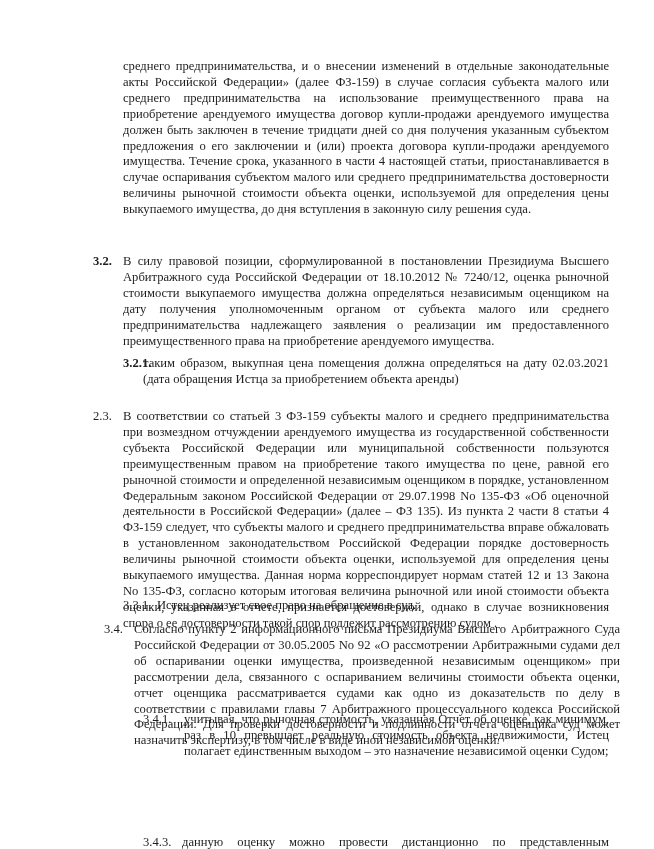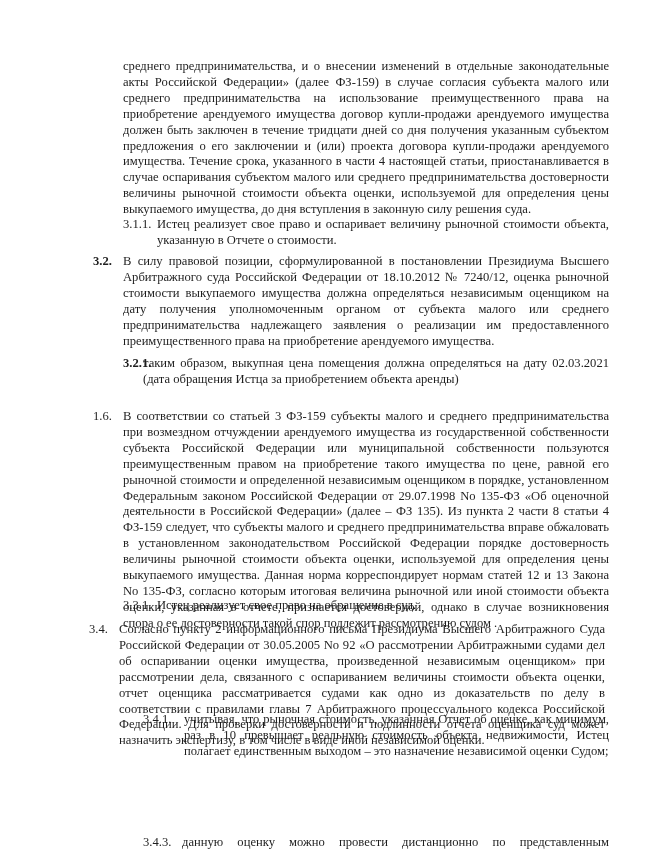--- a/index.html
+++ b/index.html
@@ -15,46 +15,42 @@
   .block { position: absolute; }
   .txt { text-align: justify; text-align-last: left; }
 </style>
 </head>
 <body>
 
 <div class="page">
 
   <div class="para p-intro">среднего предпринимательства, и о внесении изменений в отдельные законодательные акты Российской Федерации» (далее ФЗ-159) в случае согласия субъекта малого или среднего предпринимательства на использование преимущественного права на приобретение арендуемого имущества договор купли-продажи арендуемого имущества должен быть заключен в течение тридцати дней со дня получения указанным субъектом предложения о его заключении и (или) проекта договора купли-продажи арендуемого имущества. Течение срока, указанного в части 4 настоящей статьи, приостанавливается в случае оспаривания субъектом малого или среднего предпринимательства достоверности величины рыночной стоимости объекта оценки, используемой для определения цены выкупаемого имущества, до дня вступления в законную силу решения суда.</div>
 
-  <div class="block" style="left:123px; top:217px; width:486px;">
-    <span class="num" style="left:0; top:0;">3.1.1.</span>
-    <div class="txt" style="margin-left:34px;">Истец реализует свое право и оспаривает величину рыночной стоимости объекта, указанную в Отчете о стоимости.</div>
-  </div>
 
   <div class="block" style="left:93px; top:254px; width:516px;">
     <span class="num" style="left:0; top:0;font-weight:bold;">3.2.</span>
     <div class="txt" style="margin-left:30px;">В силу правовой позиции, сформулированной в постановлении Президиума Высшего Арбитражного суда Российской Федерации от 18.10.2012 № 7240/12, оценка рыночной стоимости выкупаемого имущества должна определяться независимым оценщиком на дату получения уполномоченным органом от субъекта малого или среднего предпринимательства надлежащего заявления о реализации им предоставленного преимущественного права на приобретение арендуемого имущества.</div>
   </div>
 
   <div class="block" style="left:123px; top:356px; width:486px;">
     <span class="num" style="left:0; top:0;font-weight:bold;">3.2.1.</span>
     <div class="txt" style="margin-left:20px;">таким образом, выкупная цена помещения должна определяться на дату 02.03.2021 (дата обращения Истца за приобретением объекта аренды)</div>
   </div>
 
   <div class="block" style="left:93px; top:409px; width:516px;">
-    <span class="num" style="left:0; top:0;">1.6.</span>
+    <span class="num" style="left:0; top:0;">2.3.</span>
     <div class="txt" style="margin-left:30px;">В соответствии со статьей 3 ФЗ-159 субъекты малого и среднего предпринимательства при возмездном отчуждении арендуемого имущества из государственной собственности субъекта Российской Федерации или муниципальной собственности пользуются преимущественным правом на приобретение такого имущества по цене, равной его рыночной стоимости и определенной независимым оценщиком в порядке, установленном Федеральным законом Российской Федерации от 29.07.1998 No 135-ФЗ «Об оценочной деятельности в Российской Федерации» (далее – ФЗ 135).  Из пункта 2 части 8 статьи 4 ФЗ-159 следует, что субъекты малого и среднего предпринимательства вправе обжаловать в установленном законодательством Российской Федерации порядке достоверность величины рыночной стоимости объекта оценки, используемой для определения цены выкупаемого имущества. Данная норма корреспондирует нормам статей 12 и 13 Закона No 135-ФЗ, согласно которым итоговая величина рыночной или иной стоимости объекта оценки, указанная в отчете, признается достоверной, однако в случае возникновения спора о ее достоверности такой спор подлежит рассмотрению судом .</div>
   </div>
 
   <div class="block" style="left:123px; top:598px; width:486px;">
     <span class="num" style="left:0; top:0;text-align:right;">3.3.1.</span>
     <div class="txt" style="margin-left:34px;">Истец реализует свое право на обращение в суд.</div>
   </div>
 
-  <div class="block" style="left:89px; top:622px; width:516px;">
+  <div class="block" style="left:104px; top:622px; width:516px;">
     <span class="num" style="left:0; top:0;">3.4.</span>
     <div class="txt" style="margin-left:30px;">Согласно пункту 2 информационного письма Президиума Высшего Арбитражного Суда Российской Федерации от 30.05.2005 No 92 «О рассмотрении Арбитражными судами дел об оспаривании оценки имущества, произведенной независимым оценщиком» при рассмотрении дела, связанного с оспариванием величины стоимости объекта оценки, отчет оценщика рассматривается судами как одно из доказательств по делу в соответствии с правилами главы 7 Арбитражного процессуального кодекса Российской Федерации. Для проверки достоверности и подлинности отчета оценщика суд может назначить экспертизу, в том числе в виде иной независимой оценки.</div>
   </div>
 
   <div class="block" style="left:143px; top:712px; width:466px;">
     <span class="num" style="left:0; top:0;">3.4.1.</span>
     <div class="txt" style="margin-left:41px;">учитывая, что рыночная стоимость, указанная Отчет об оценке, как минимум, раз в 10 превышает реальную стоимость объекта недвижимости, Истец полагает единственным выходом – это назначение независимой оценки Судом;</div>
   </div>
 
 

